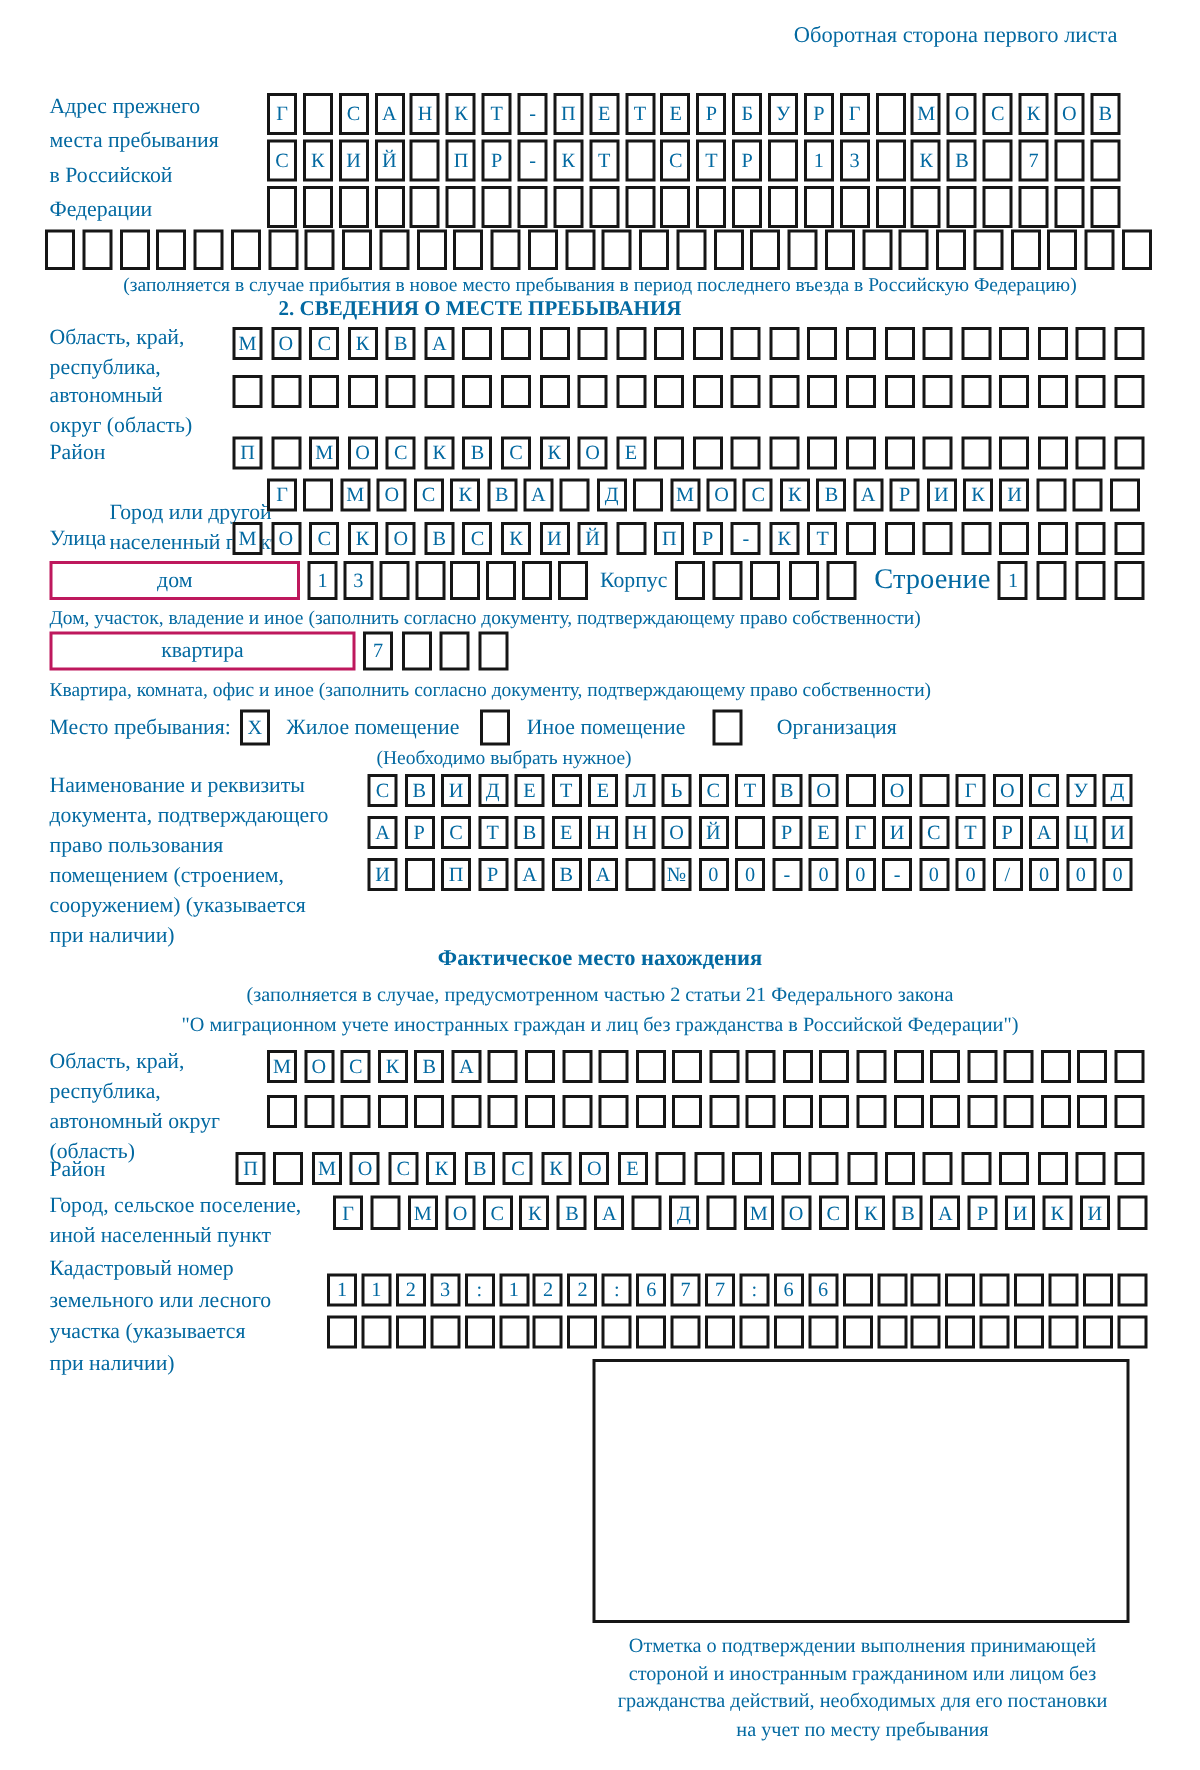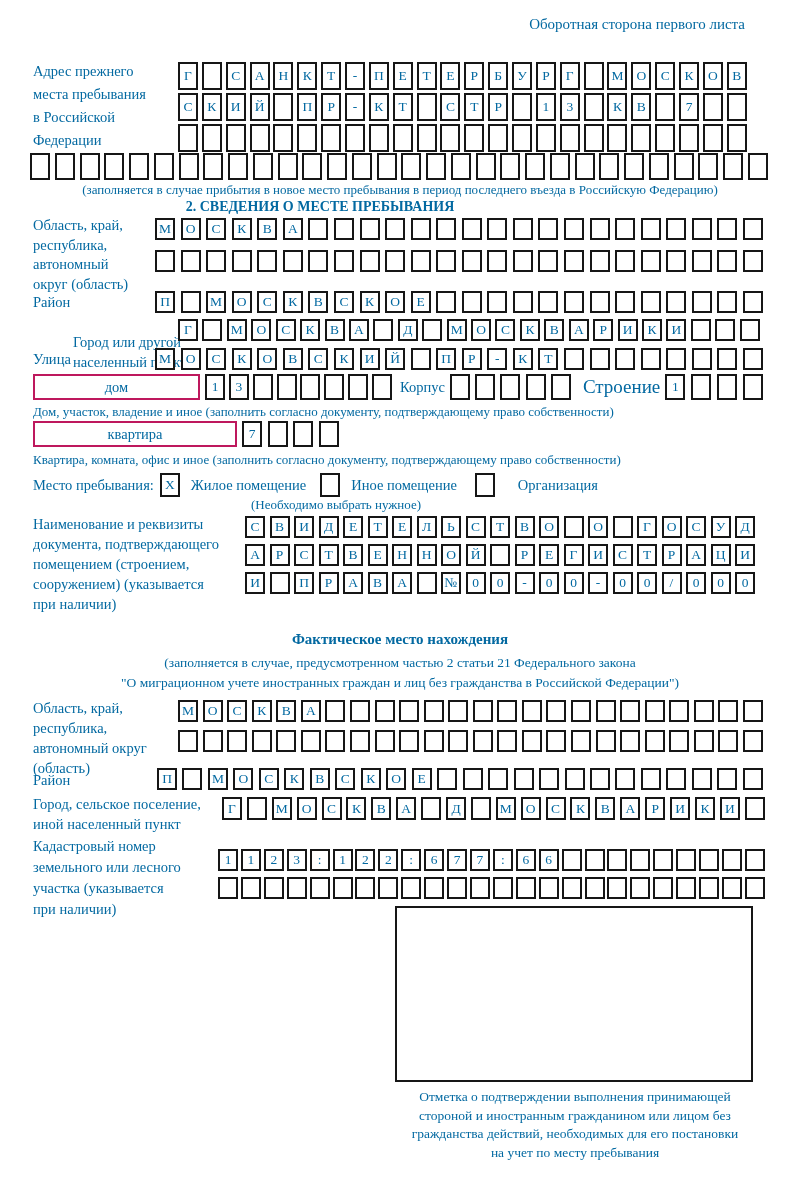--- a/index.html
+++ b/index.html
@@ -349,20 +349,21 @@
     <div class="cellrow" style="width:21px;height:24px;margin-left:18px;">
         <span class="cell"></span>
       </div>
     <div style="font-size:14.5px;margin-left:22px;">Организация</div>
   </div>
   <div class="abs cap center" style="top:497px;left:136px;width:400px;">(Необходимо выбрать нужное)</div>
 
   <div class="abs" style="top:514px;left:33px;width:210px;font-size:14.5px;line-height:20px;">
       <div>Наименование и реквизиты</div>
       <div>документа, подтверждающего</div>
+      <div>право пользования</div>
       <div>помещением (строением,</div>
       <div>сооружением) (указывается</div>
       <div>при наличии)</div>
     </div>
   <div class="abs cellrow" style="top:516px;left:245px;width:510px;height:22px;">
       <span class="cell">С</span>
       <span class="cell">В</span>
       <span class="cell">И</span>
       <span class="cell">Д</span>
       <span class="cell">Е</span>

